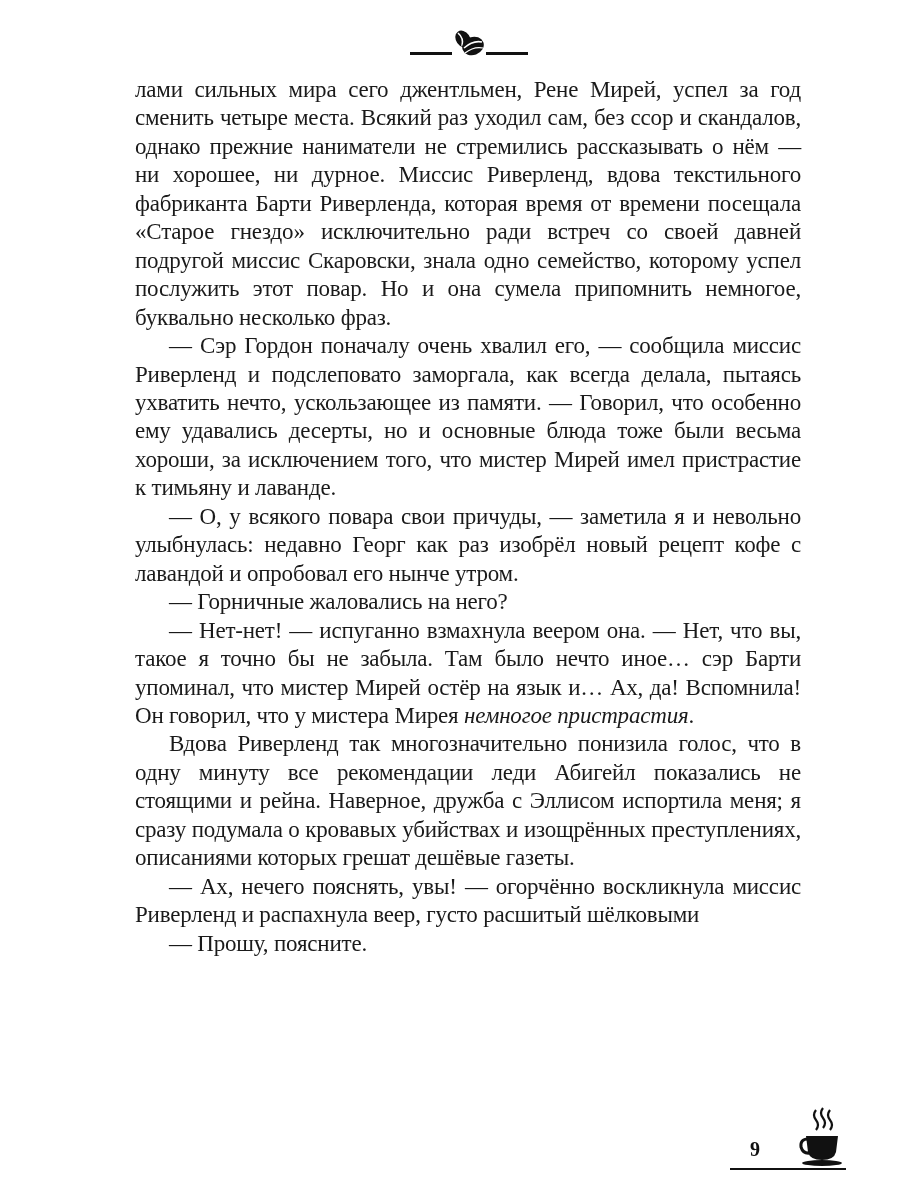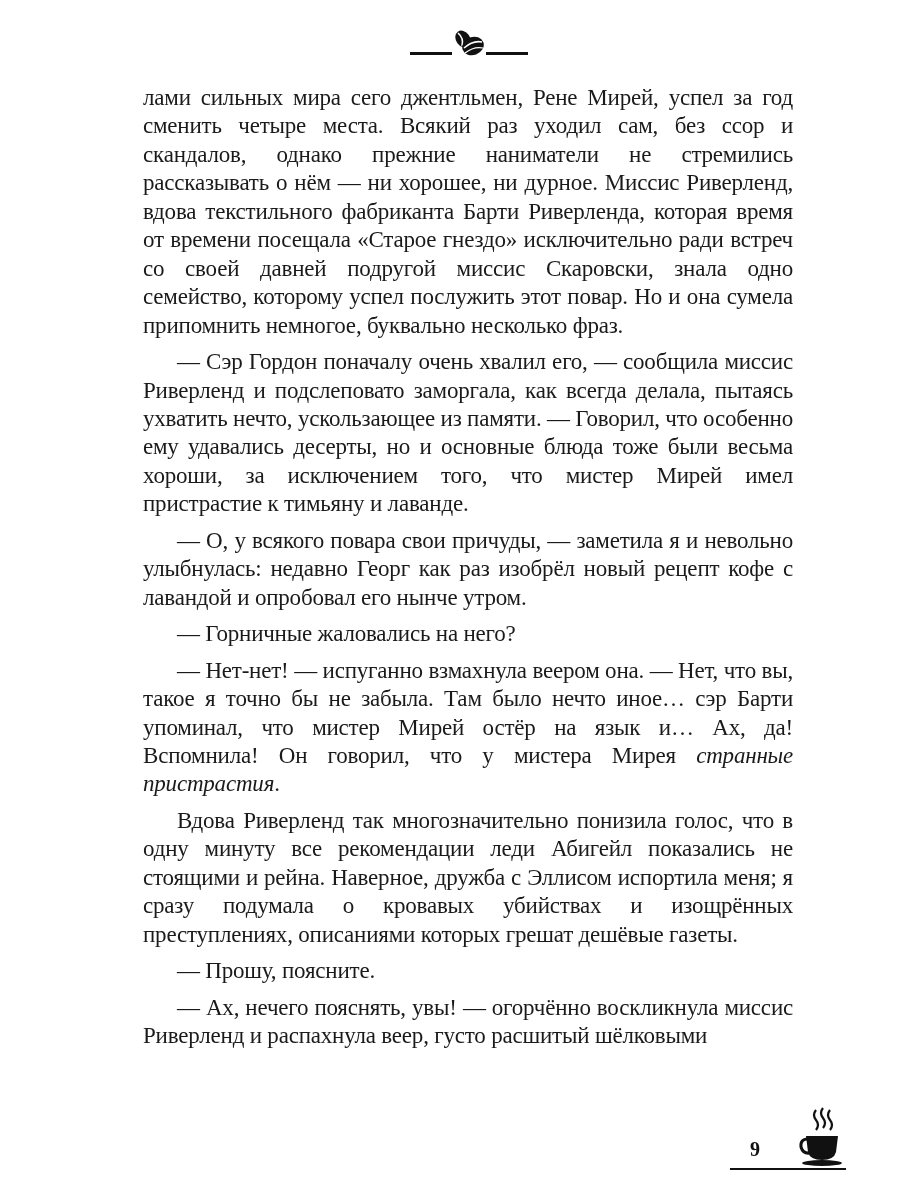--- a/index.html
+++ b/index.html
@@ -8,21 +8,21 @@
   .header-ornament { position: absolute; left: 408px; top: 24px; width: 120px; height: 34px; }
   .header-ornament .line { position: absolute; top: 28px; height: 3px; background: #111; }
   .header-ornament .line.l { left: 2px; width: 42px; }
   .header-ornament .line.r { left: 78px; width: 42px; }
   .header-ornament svg { position: absolute; left: 44px; top: 4px; }
   .text-block {
     position: absolute; left: 135px; top: 76px; width: 666px;
     font-family: "Liberation Serif", serif; font-size: 23px; line-height: 28.45px;
     color: #1a1a1a; text-align: justify; letter-spacing: -0.2px;
   }
-  .text-block p { margin: 8px; text-indent: 0; }
+  .text-block p { margin: 0; text-indent: 0; }
   .text-block p.indent { text-indent: 34px; }
   .text-block p.cont { text-indent: 0; }
   .text-block em { font-style: italic; }
   .footer { position: absolute; left: 730px; top: 1102px; width: 120px; height: 70px; }
   .footer .pagenum {
     position: absolute; left: 20px; top: 36px; font-family: "Liberation Serif", serif;
     font-weight: bold; font-size: 20px; color: #111;
   }
   .footer .rule { position: absolute; left: 0; top: 66px; width: 116px; height: 2px; background: #111; }
   .footer svg { position: absolute; left: 68px; top: 4px; }
@@ -41,24 +41,24 @@
       <path d="M13 25 Q22 18 31 20" stroke="#fff" stroke-width="1.2" fill="none"></path>
     </svg>
     <div class="line r"></div>
   </div>
 
   <div class="text-block">
     <p class="cont">лами сильных мира сего джентльмен, Рене Мирей, успел за год сменить четыре места. Всякий раз уходил сам, без ссор и скандалов, однако прежние наниматели не стремились рассказывать о нём — ни хорошее, ни дурное. Миссис Риверленд, вдова текстильного фабриканта Барти Риверленда, которая время от времени посещала «Старое гнездо» исключительно ради встреч со своей давней подругой миссис Скаровски, знала одно семейство, которому успел послужить этот повар. Но и она сумела припомнить немногое, буквально несколько фраз.</p>
     <p class="indent">— Сэр Гордон поначалу очень хвалил его, — сообщила миссис Риверленд и подслеповато заморгала, как всегда делала, пытаясь ухватить нечто, ускользающее из памяти. — Говорил, что особенно ему удавались десерты, но и основные блюда тоже были весьма хороши, за исключением того, что мистер Мирей имел пристрастие к тимьяну и лаванде.</p>
     <p class="indent">— О, у всякого повара свои причуды, — заметила я и невольно улыбнулась: недавно Георг как раз изобрёл новый рецепт кофе с лавандой и опробовал его нынче утром.</p>
     <p class="indent">— Горничные жаловались на него?</p>
-    <p class="indent"><span>— Нет-нет! — испуганно взмахнула веером она. — Нет, что вы, такое я точно бы не забыла. Там было нечто иное… сэр Барти упоминал, что мистер Мирей остёр на язык и… Ах, да! Вспомнила! Он говорил, что у мистера Мирея </span><em>странные пристрастия</em><span>.</span></p>
+    <p class="indent"><span>— Нет-нет! — испуганно взмахнула веером она. — Нет, что вы, такое я точно бы не забыла. Там было нечто иное… сэр Барти упоминал, что мистер Мирей остёр на язык и… Ах, да! Вспомнила! Он говорил, что у мистера Мирея </span><em>немногое пристрастия</em><span>.</span></p>
     <p class="indent">Вдова Риверленд так многозначительно понизила голос, что в одну минуту все рекомендации леди Абигейл показались не стоящими и рейна. Наверное, дружба с Эллисом испортила меня; я сразу подумала о кровавых убийствах и изощрённых преступлениях, описаниями которых грешат дешёвые газеты.</p>
+    <p class="indent">— Ах, нечего пояснять, увы! — огорчённо воскликнула миссис Риверленд и распахнула веер, густо расшитый шёлковыми</p>
     <p class="indent">— Прошу, поясните.</p>
-    <p class="indent">— Ах, нечего пояснять, увы! — огорчённо воскликнула миссис Риверленд и распахнула веер, густо расшитый шёлковыми</p>
   </div>
 
   <div class="footer">
     <span class="pagenum">9</span>
     <svg width="48" height="64" viewBox="0 0 48 64">
       <path d="M18 4 q-4 5 0 10 q4 5 0 10" stroke="#111" stroke-width="2.2" fill="none"></path>
       <path d="M25 2 q-4 5 0 10 q4 5 0 10" stroke="#111" stroke-width="2.2" fill="none"></path>
       <path d="M32 4 q-4 5 0 10 q4 5 0 10" stroke="#111" stroke-width="2.2" fill="none"></path>
       <path d="M8 30 L40 30 L38 46 Q36 54 24 54 Q12 54 10 46 Z" fill="#111"></path>
       <path d="M10 33 Q2 33 3 41 Q5 48 12 47" stroke="#111" stroke-width="3" fill="none"></path>

